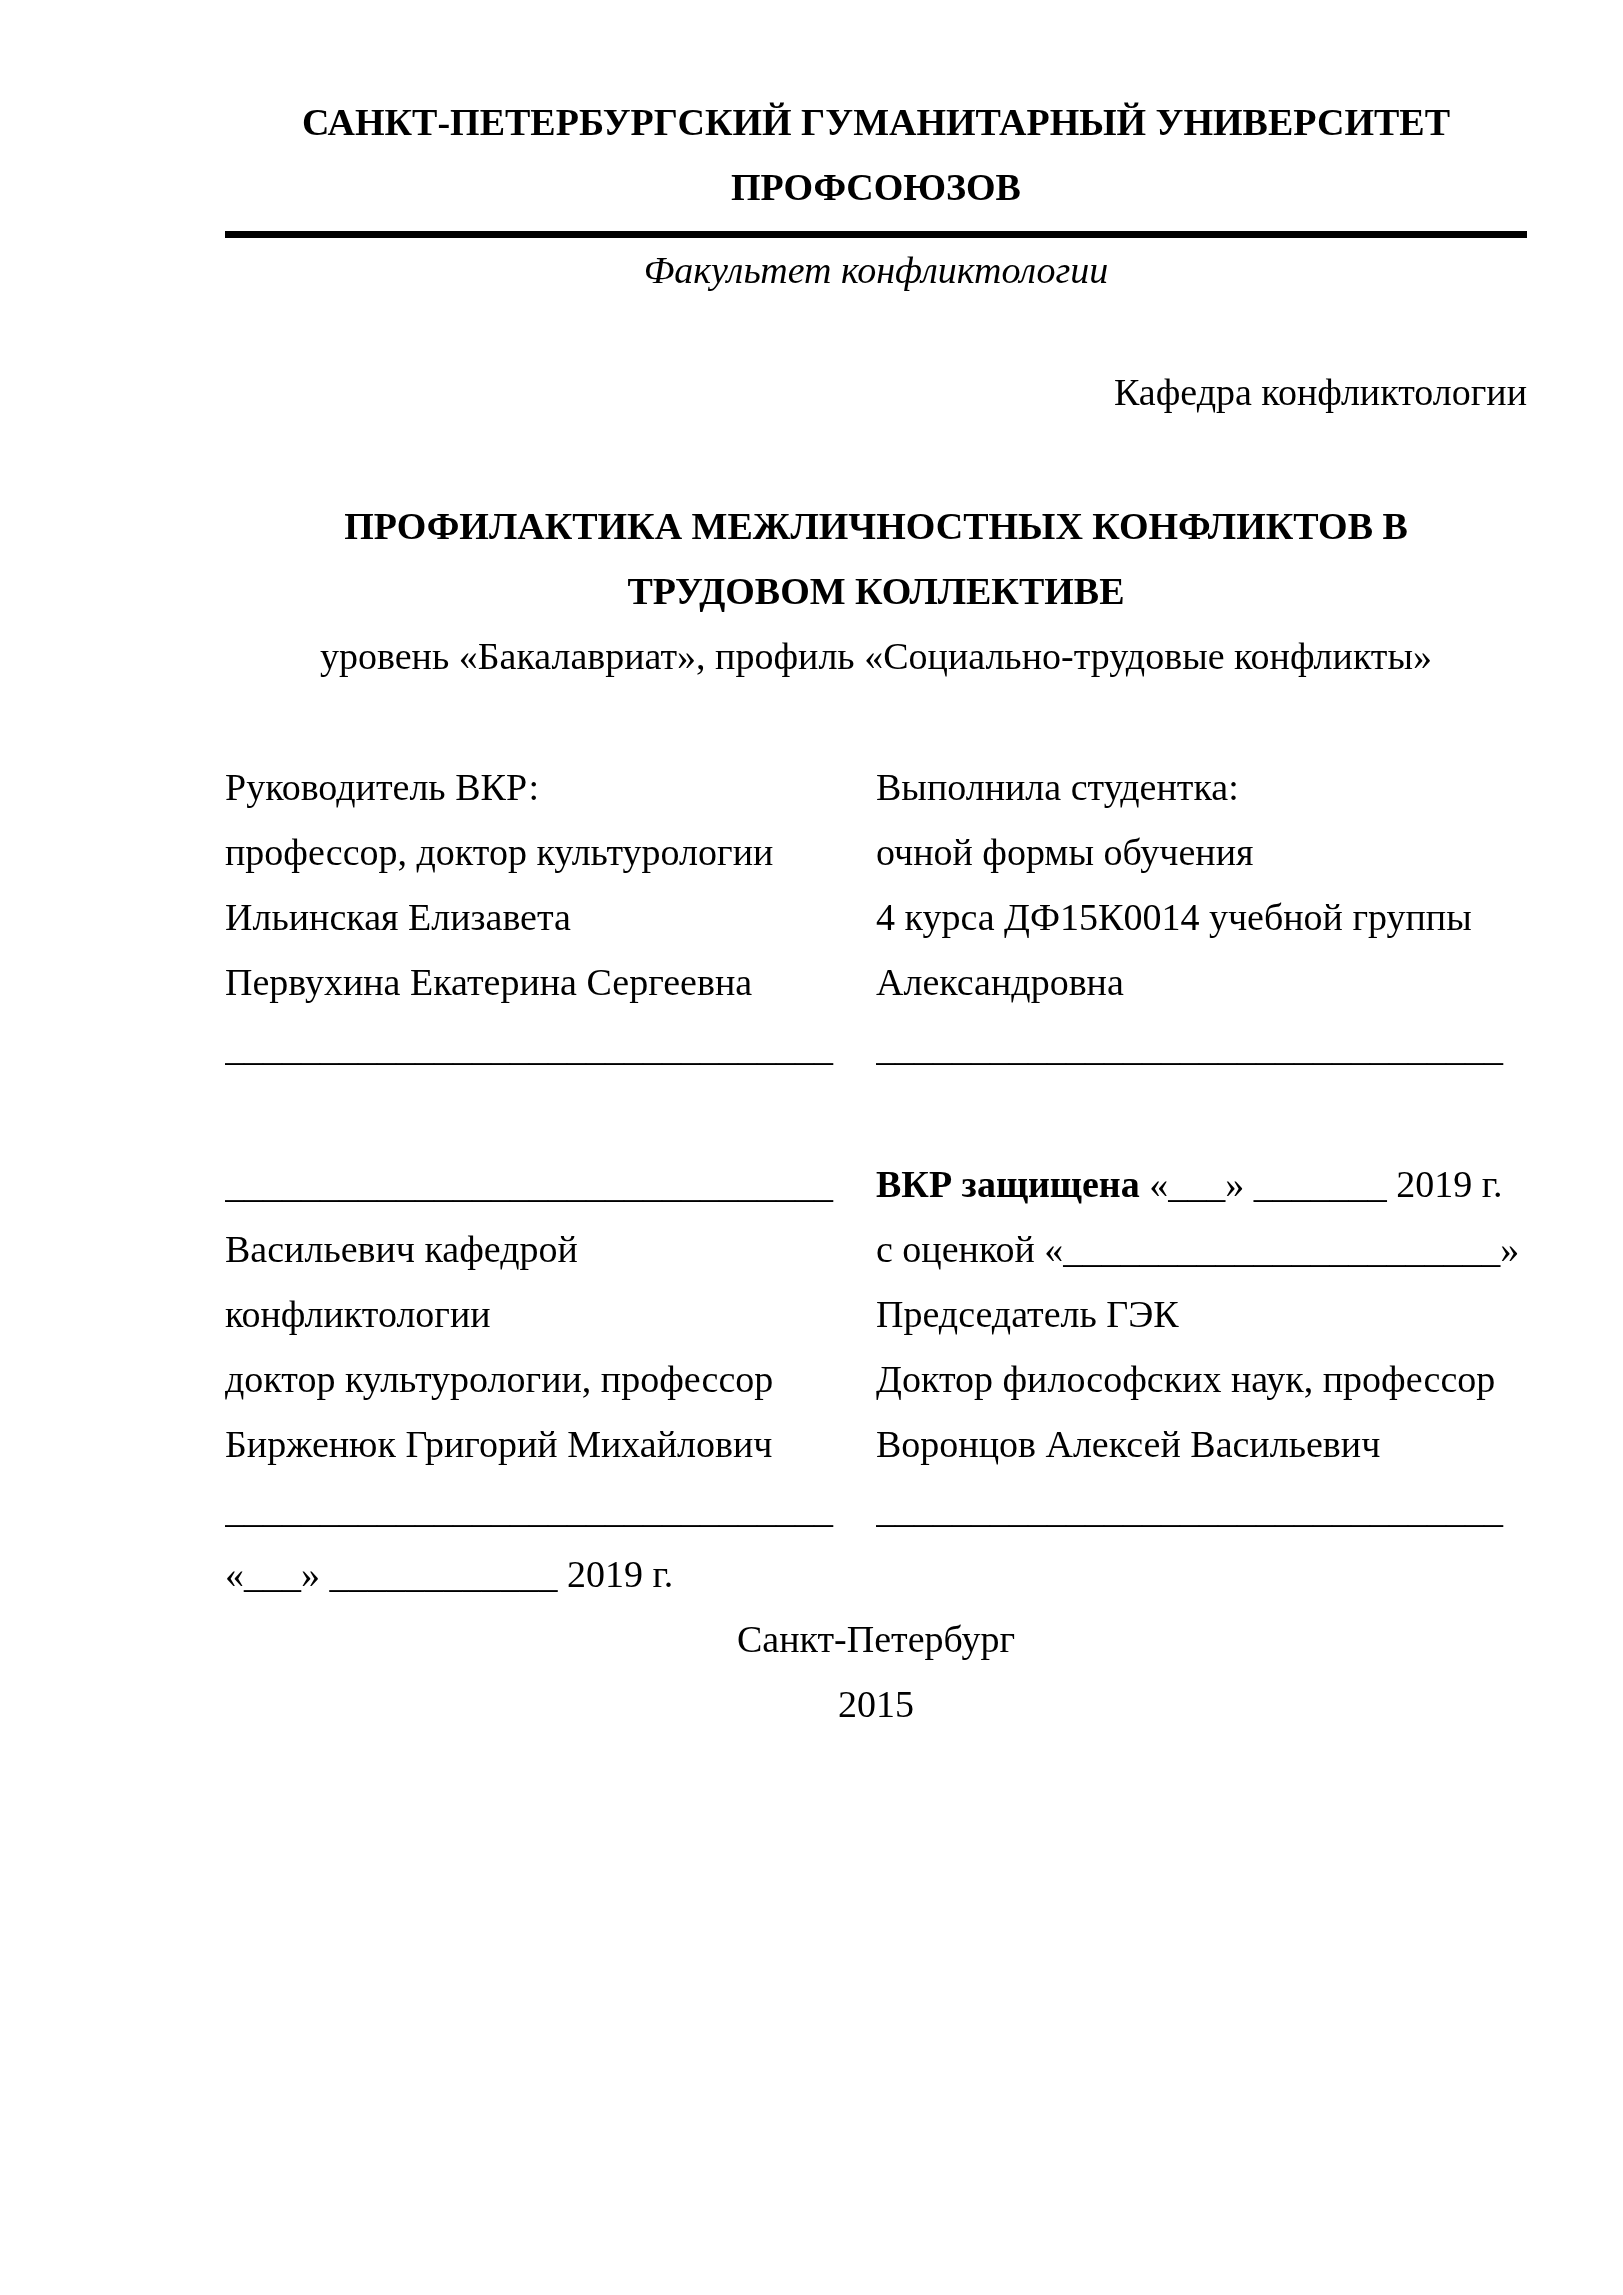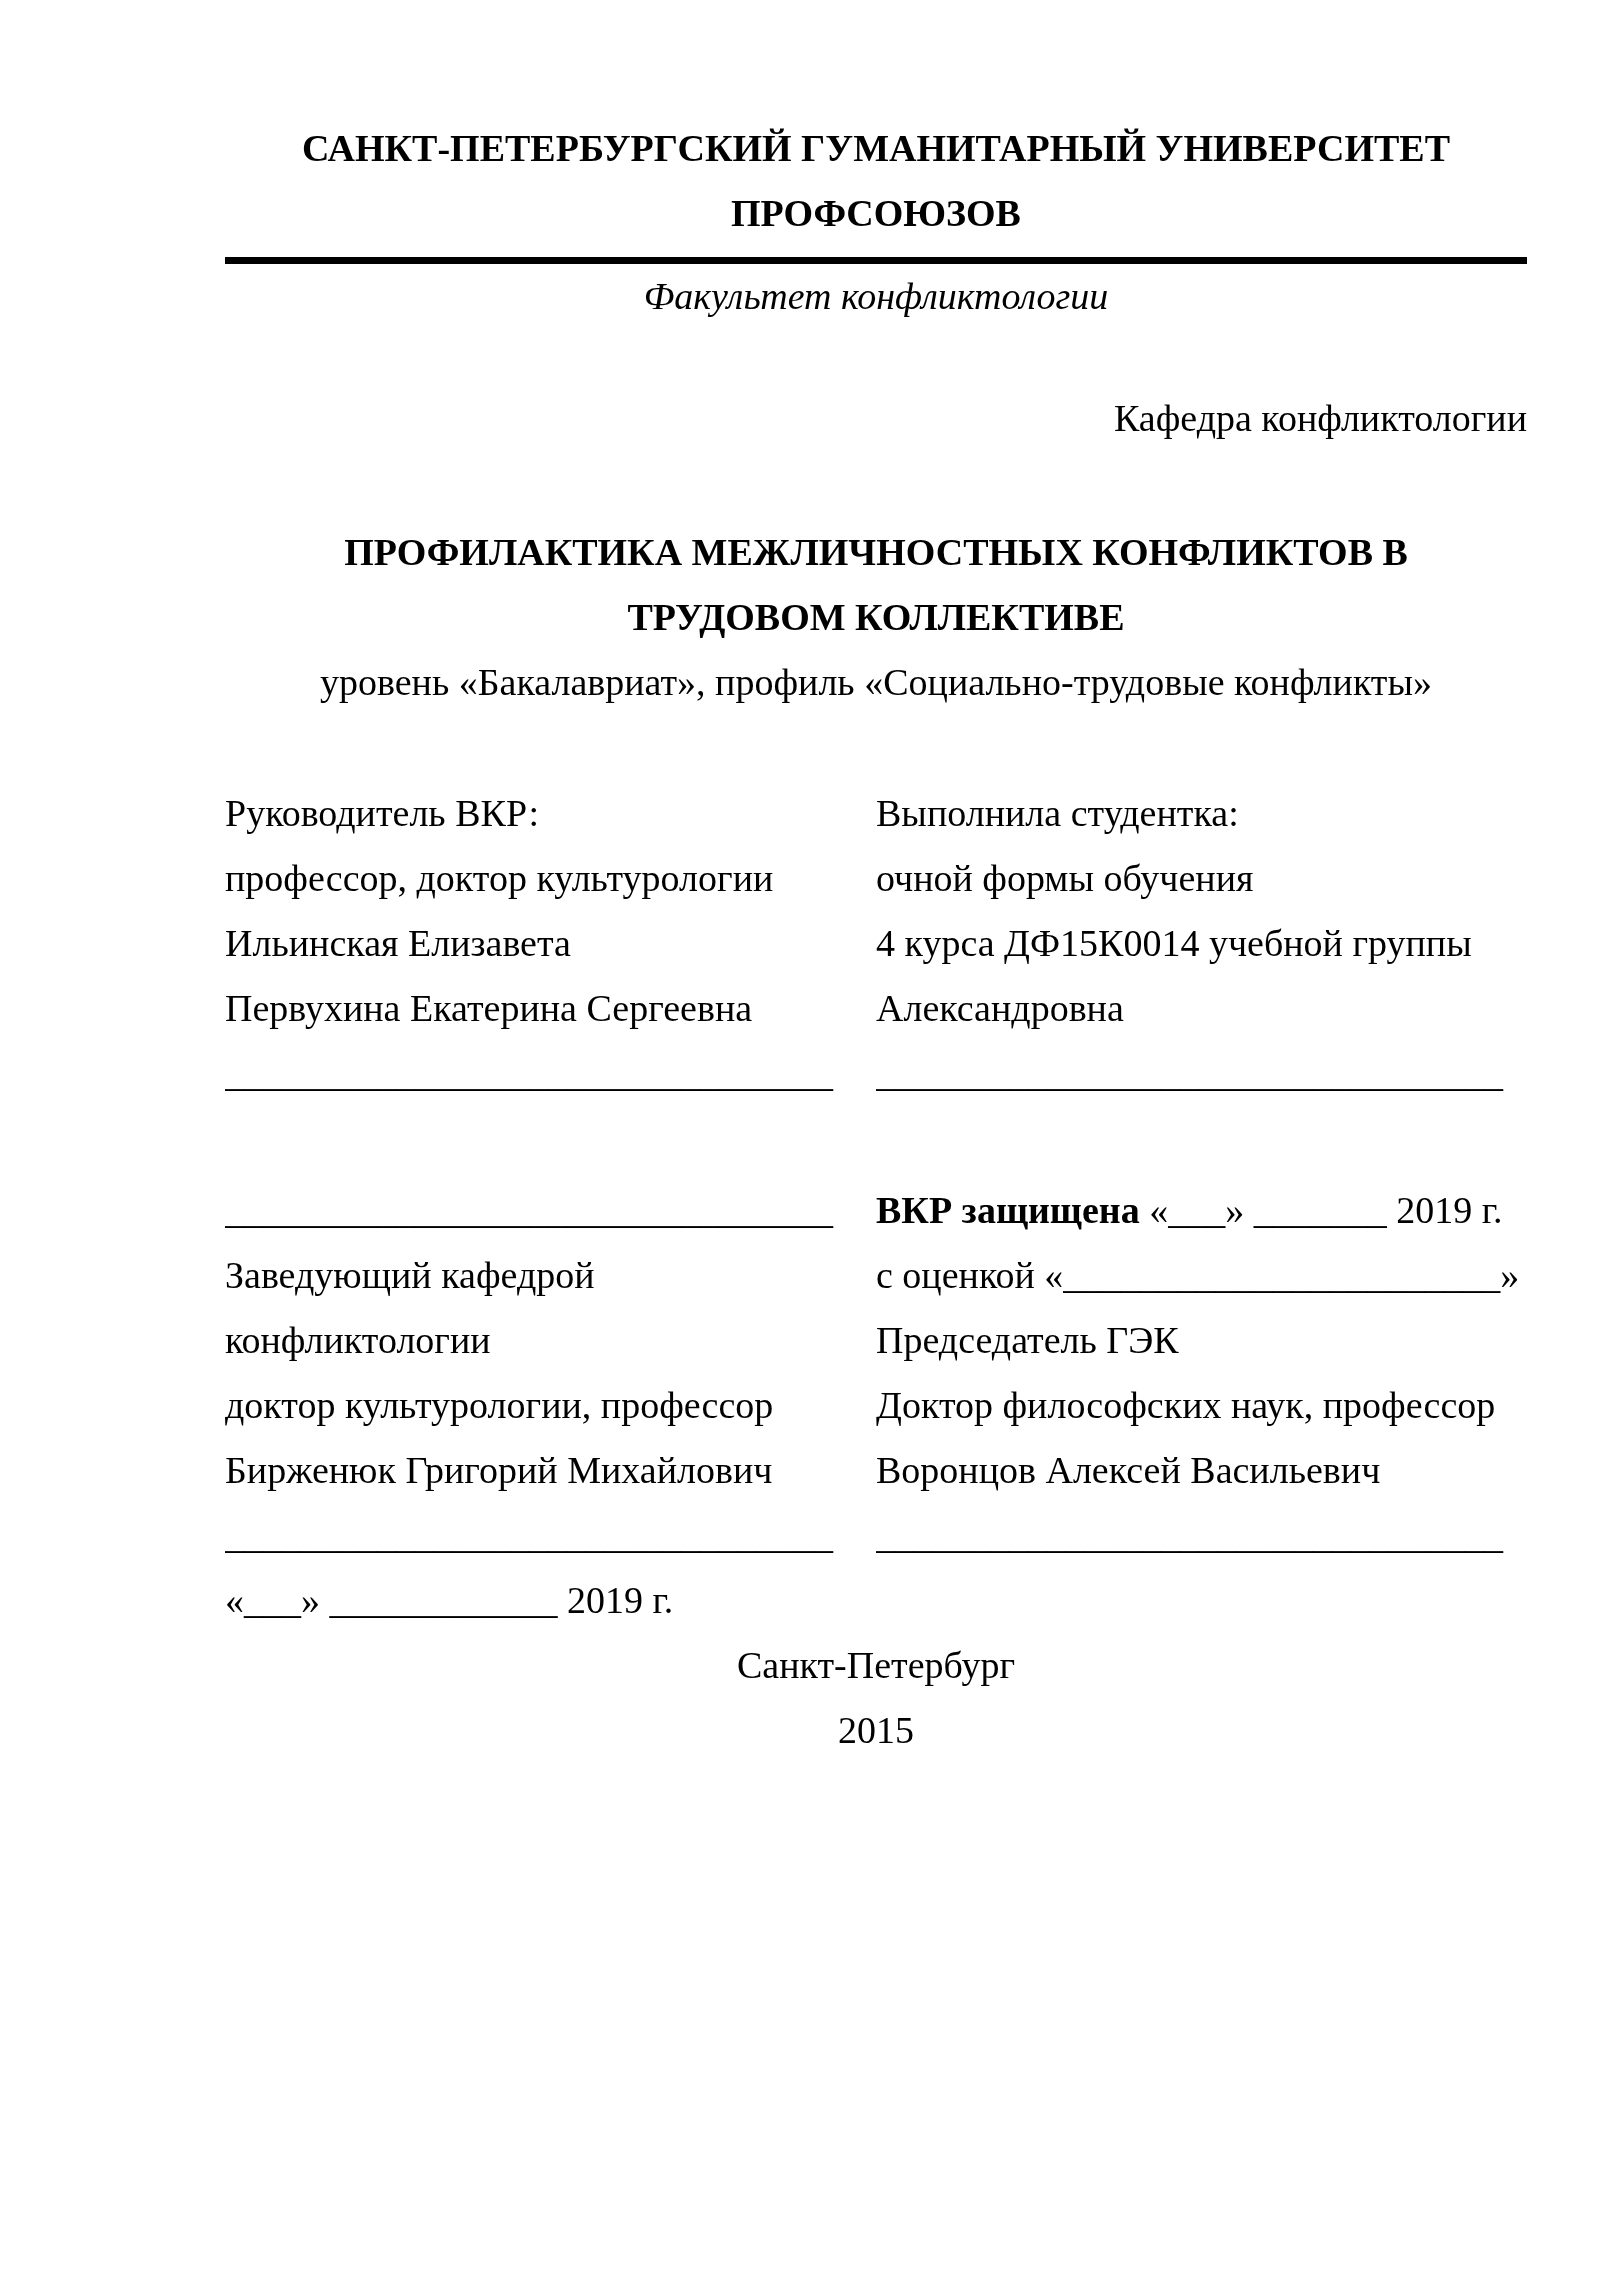--- a/index.html
+++ b/index.html
@@ -4,21 +4,21 @@
 <style>
   html,body { margin:0; padding:0; background:#ffffff; }
   .page {
     position:relative;
     width:1623px; height:2295px;
     background:#ffffff; color:#000000;
     font-family:"Liberation Serif","DejaVu Serif",serif;
     font-size:38px; line-height:65px;
     overflow:hidden;
   }
-  .content { margin-left:225px; width:1302px; padding-top:116px; }
+  .content { margin-left:225px; width:1302px; padding-top:90px; }
   .center { text-align:center; }
   .right  { text-align:right; }
   .bold   { font-weight:bold; }
   .pre    { white-space:pre; }
   .rule   { margin-top:11px; height:7px; background:#000000; }
   .faculty { margin-top:0;font-style:italic; }
   .department { margin-top:57px;font-family:Liberation Serif, serif; }
   .work-type { margin-top:64px; }
   .thesis-title { margin-top:69px; }
   .program { margin-top:70px; }
@@ -69,21 +69,21 @@
       <div class="sig-row">
         <div class="cell">________________________________</div>
         <div class="cell">_________________________________</div>
       </div>
 
       <div class="sig-row gap-row">
         <div class="cell">________________________________</div>
         <div class="cell"><span class="bold">ВКР защищена</span><span class="pre"> «___» _______ 2019 г.</span></div>
       </div>
       <div class="sig-row">
-        <div class="cell">Заведующий кафедрой</div>
+        <div class="cell">Васильевич кафедрой</div>
         <div class="cell">с оценкой «_______________________»</div>
       </div>
       <div class="sig-row">
         <div class="cell">конфликтологии</div>
         <div class="cell">Председатель ГЭК</div>
       </div>
       <div class="sig-row">
         <div class="cell">доктор культурологии, профессор</div>
         <div class="cell">Доктор философских наук, профессор</div>
       </div>

